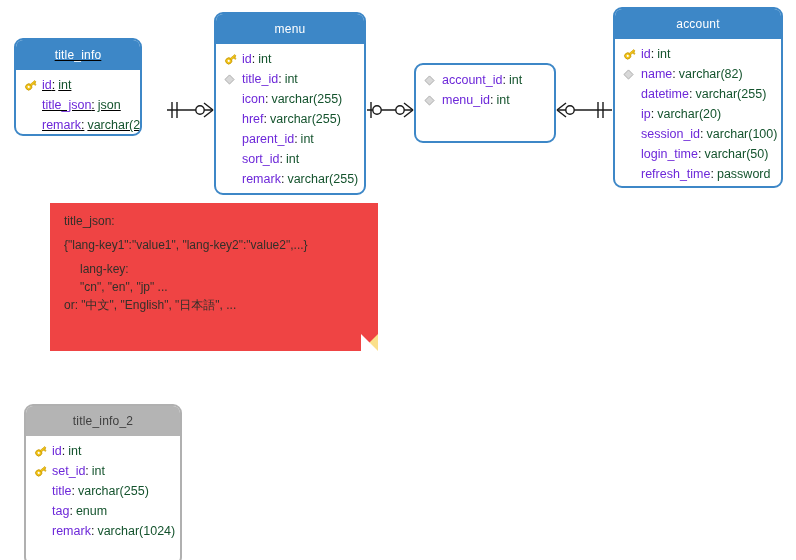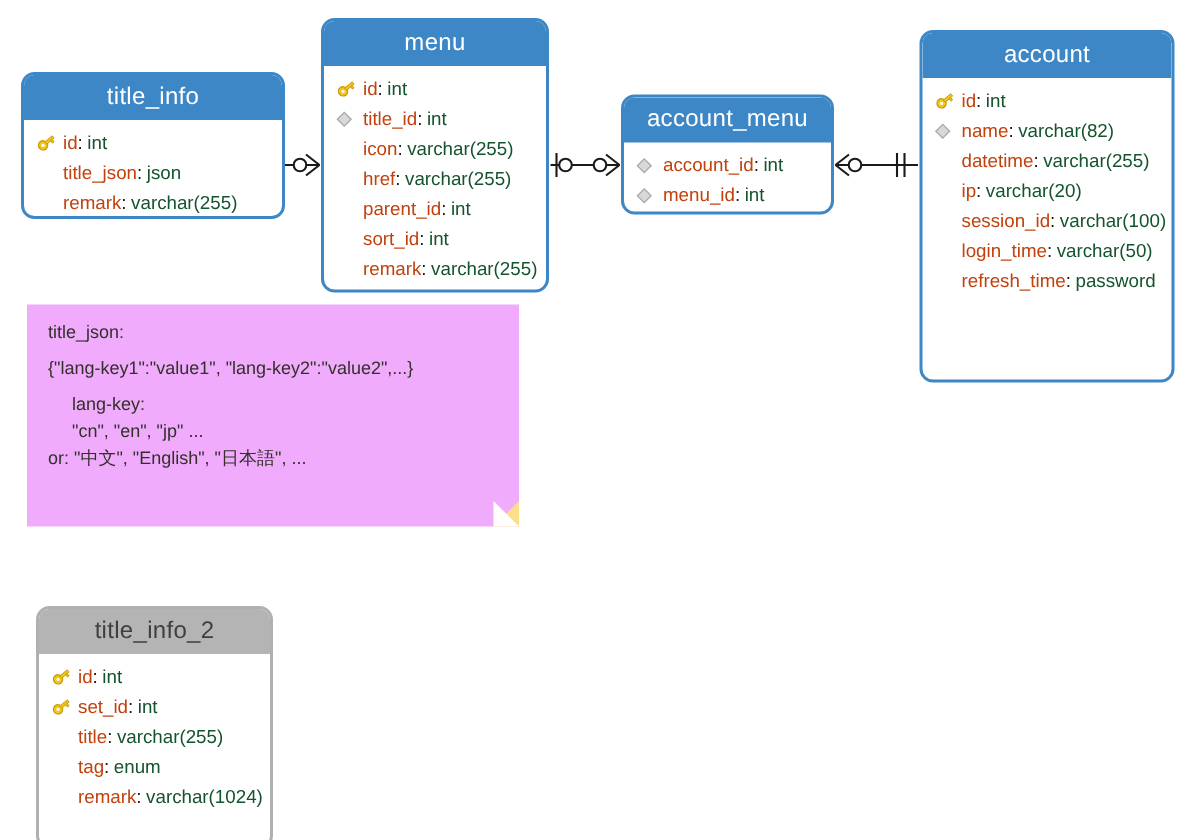--- a/index.html
+++ b/index.html
@@ -33,21 +33,21 @@
   }
   .entity.gray {
     border-color: #b0b0b0;
   }
   .entity-header {
     height: 30px;
     line-height: 30px;
     text-align: center;
     background: #3d87c7;
     color: #ffffff;
-    font-size: 16px;
+    font-size: 12px;
     letter-spacing: .2px;
   }
   .entity.gray .entity-header {
     background: #b4b4b4;
     color: #3f3f3f;
   }
   .entity-body {
     padding: 5px 0 6px 0;
   }
   .field {
@@ -61,34 +61,35 @@
   }
   .field .marker {
     width: 18px;
     min-width: 18px;
     height: 16px;
     display: inline-flex;
     align-items: center;
     justify-content: flex-start;
   }
   .field .fname {
-    color: #c2410c;
+    color: #6d28d9;
   }
   .field .ftype {
     color: #14532d;
     margin-left: 3px;
   }
   .field .colon { color: #1a1a1a; }
 
   
   .note {
     position: absolute;
     box-sizing: border-box;
-    background: #f0abfc;
+    background: #ef4444;
     padding: 11px 14px 10px 14px;
+    margin-left: 32px;
   }
   .note-line {
     font-size: 12px;
     color: #33302a;
     line-height: 15px;
     margin-bottom: 9px;
     white-space: pre;
   }
   .note-line.tight { margin-bottom: 3px; padding-left: 16px; }
   .note-line:last-child { margin-bottom: 0; }
@@ -151,21 +152,21 @@
         <circle cx="570" cy="110" r="4.2" fill="#ffffff"></circle>
 
         <line x1="598" y1="102" x2="598" y2="118"></line>
         <line x1="603" y1="102" x2="603" y2="118"></line>
       </g>
 
     </g>
   </svg>
 
   <div id="entities">
-      <div class="entity" style="left: 14px; top: 48px; width: 176px; height: 98px;">
+      <div class="entity" style="left: 14px; top: 38px; width: 128px; height: 98px; text-decoration: underline;">
         <div class="entity-header">title_info</div>
         <div class="entity-body">
           <div class="field">
             <span class="marker">
               <svg width="14" height="14" viewBox="0 0 16 16">
                 <g transform="rotate(-40 8 8)">
                   <circle cx="4.6" cy="8" r="3.5" fill="#f4c518" stroke="#c79a08" stroke-width="1"></circle>
                   <circle cx="4.6" cy="8" r="1.25" fill="#ffffff"></circle>
                   <rect x="7.2" y="6.9" width="7.4" height="2.2" fill="#f4c518" stroke="#c79a08" stroke-width=".7"></rect>
                   <rect x="11.2" y="9.0" width="1.6" height="2.3" fill="#f4c518" stroke="#c79a08" stroke-width=".7"></rect>
@@ -244,21 +245,20 @@
           </div>
           <div class="field">
             <span class="marker"></span>
             <span class="fname">remark</span>
             <span class="colon">:</span>
             <span class="ftype">varchar(255)</span>
           </div>
         </div>
       </div>
       <div class="entity" style="left: 414px; top: 63px; width: 142px; height: 80px;">
-        <div class="entity-header">account_menu</div>
         <div class="entity-body">
           <div class="field">
             <span class="marker">
               <svg width="11" height="11" viewBox="0 0 12 12">
                 <polygon points="6,1 11,6 6,11 1,6" fill="#d8d8d8" stroke="#a9a9a9" stroke-width="1"></polygon>
               </svg>
             </span>
             <span class="fname">account_id</span>
             <span class="colon">:</span>
             <span class="ftype">int</span>
@@ -268,21 +268,21 @@
               <svg width="11" height="11" viewBox="0 0 12 12">
                 <polygon points="6,1 11,6 6,11 1,6" fill="#d8d8d8" stroke="#a9a9a9" stroke-width="1"></polygon>
               </svg>
             </span>
             <span class="fname">menu_id</span>
             <span class="colon">:</span>
             <span class="ftype">int</span>
           </div>
         </div>
       </div>
-      <div class="entity" style="left: 613px; top: 20px; width: 170px; height: 235px;">
+      <div class="entity" style="left: 613px; top: 7px; width: 170px; height: 181px;">
         <div class="entity-header">account</div>
         <div class="entity-body">
           <div class="field">
             <span class="marker">
               <svg width="14" height="14" viewBox="0 0 16 16">
                 <g transform="rotate(-40 8 8)">
                   <circle cx="4.6" cy="8" r="3.5" fill="#f4c518" stroke="#c79a08" stroke-width="1"></circle>
                   <circle cx="4.6" cy="8" r="1.25" fill="#ffffff"></circle>
                   <rect x="7.2" y="6.9" width="7.4" height="2.2" fill="#f4c518" stroke="#c79a08" stroke-width=".7"></rect>
                   <rect x="11.2" y="9.0" width="1.6" height="2.3" fill="#f4c518" stroke="#c79a08" stroke-width=".7"></rect>

